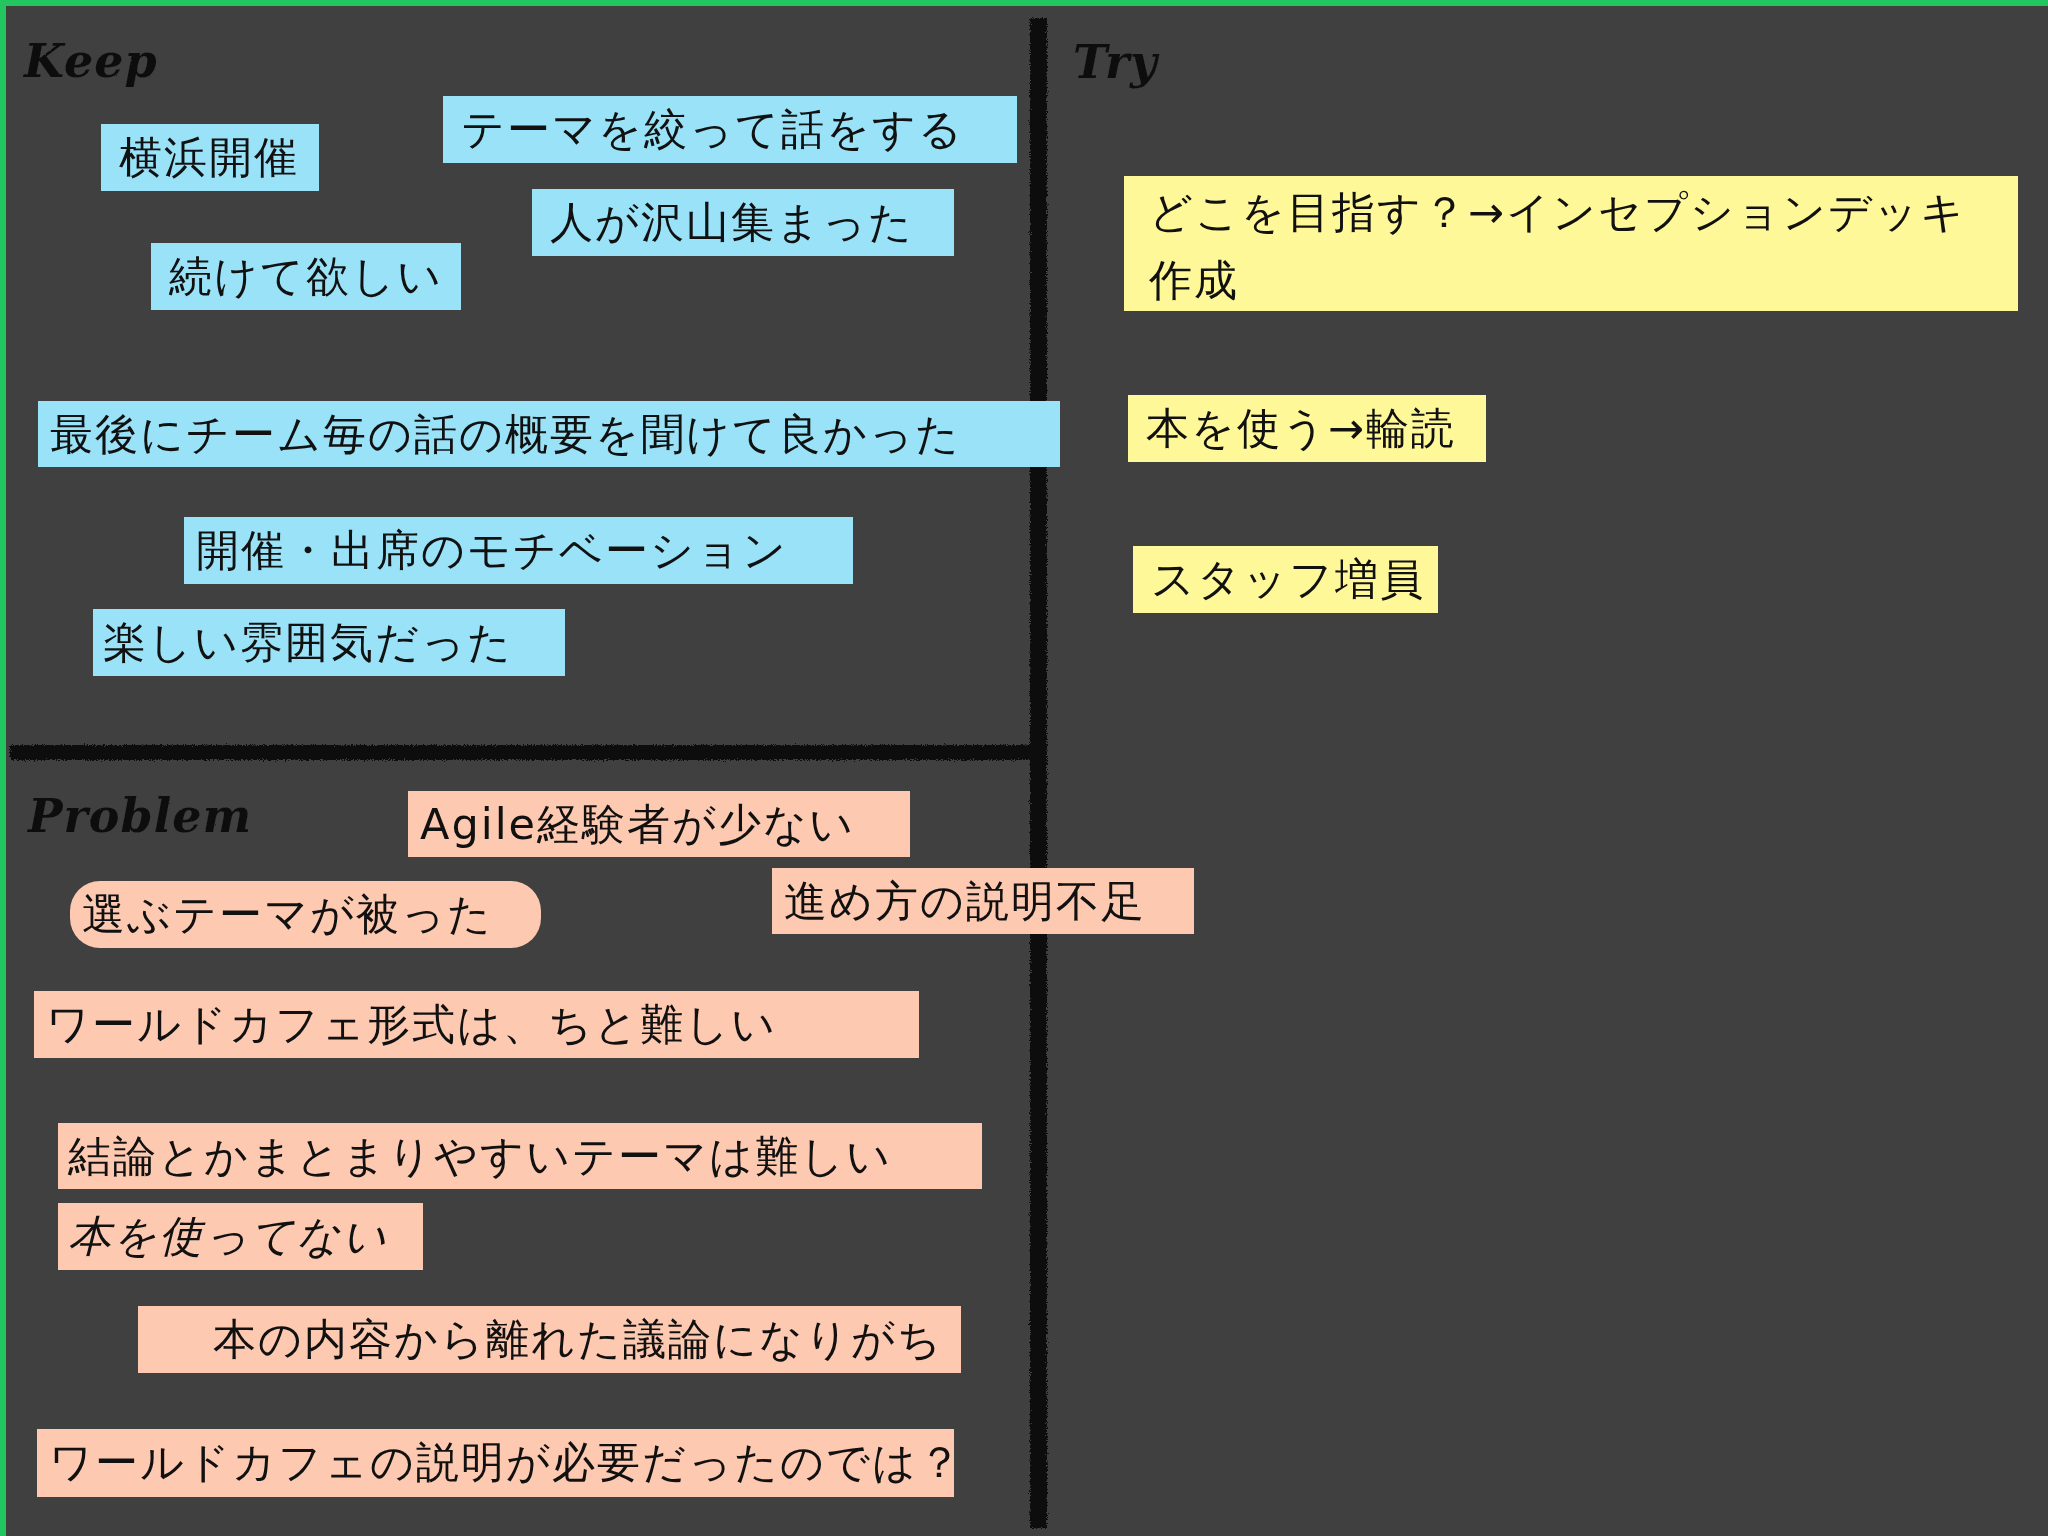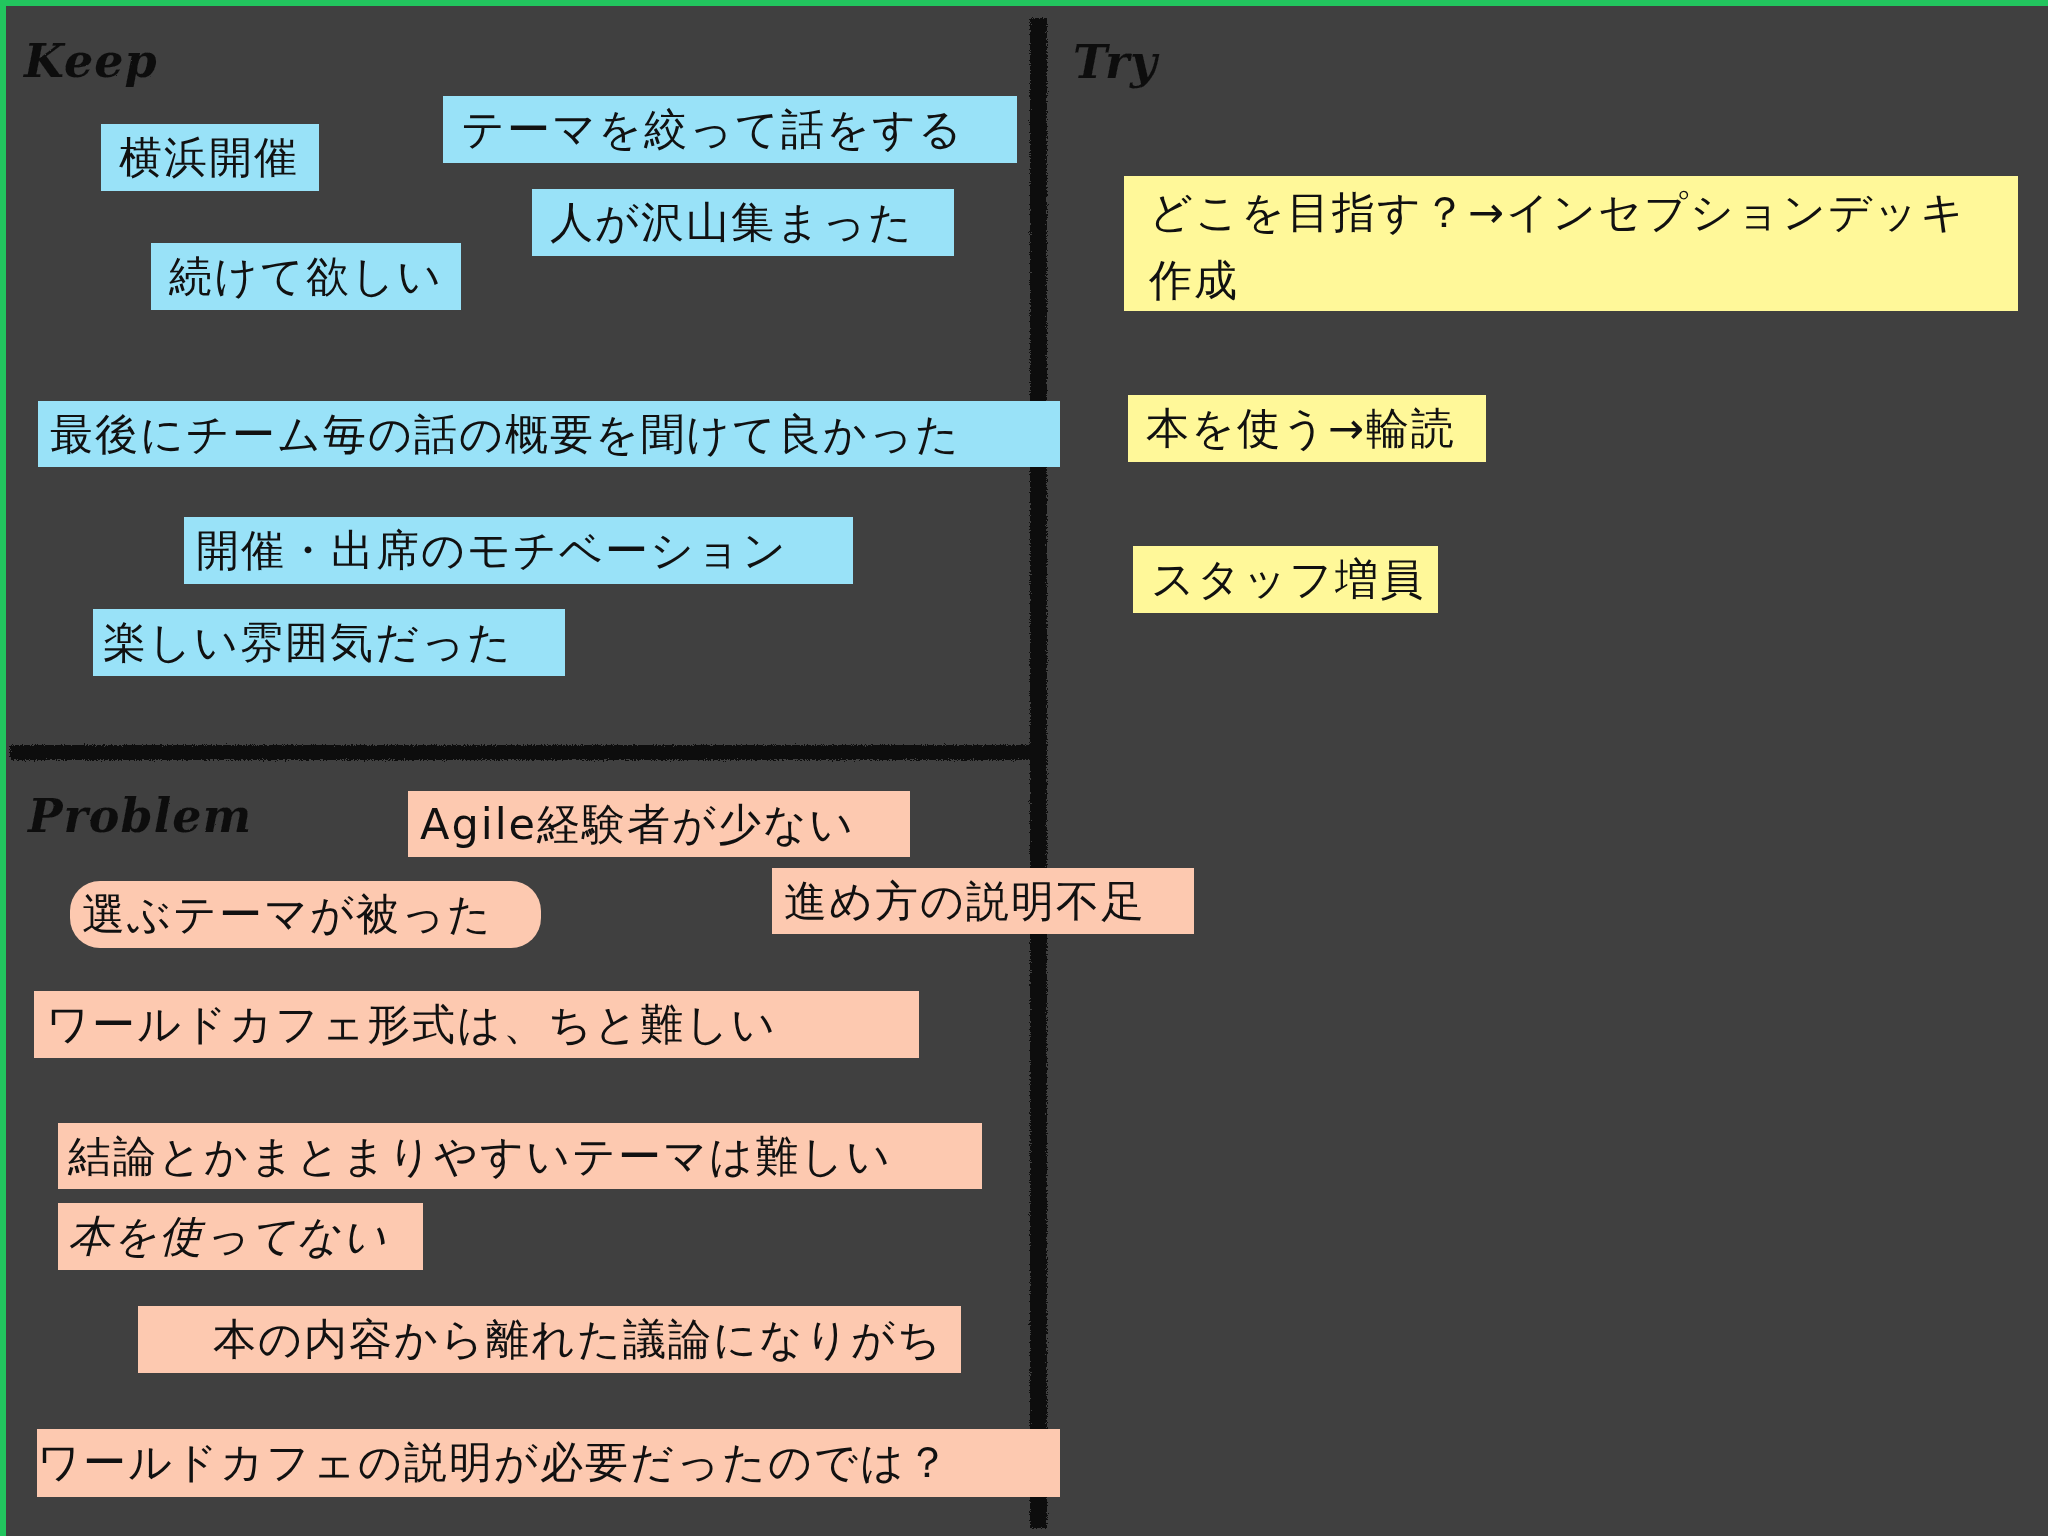--- a/index.html
+++ b/index.html
@@ -122,18 +122,18 @@
     </div>
     <div class="sticky problem" style="left:52px; top:1117px; width:924px; height:66px; padding-left:10px;">
       <span>結論とかまとまりやすいテーマは難しい</span>
     </div>
     <div class="sticky problem" style="left:52px; top:1197px; width:365px; height:67px; padding-left:10px;font-style:italic;">
       <span>本を使ってない</span>
     </div>
     <div class="sticky problem" style="left:132px; top:1300px; width:823px; height:67px; padding-left:4px;text-align:right;">
       <span>本の内容から離れた議論になりがち</span>
     </div>
-    <div class="sticky problem" style="left:31px; top:1423px; width:1023px; height:68px; padding-left:0;">
+    <div class="sticky problem" style="left:31px; top:1423px; width:917px; height:68px; padding-left:12px;">
       <span>ワールドカフェの説明が必要だったのでは？</span>
     </div>
   </div>
 
 </div>
 
 </body></html>

